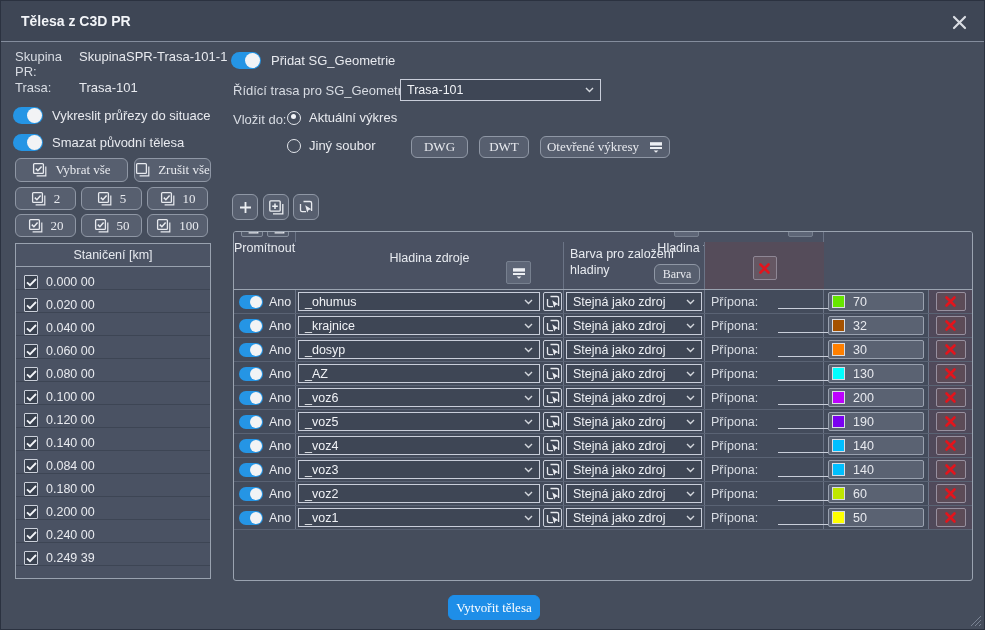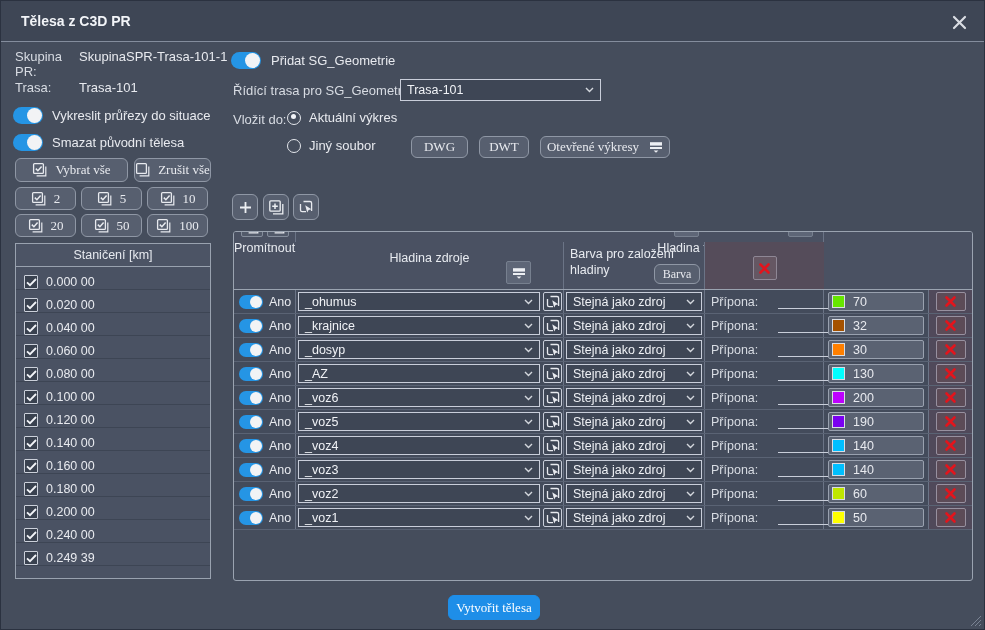--- a/index.html
+++ b/index.html
@@ -319,21 +319,21 @@
     </div>
 
     <div class="station-row">
       <span class="checkbox">
             <span class="icon-slot" style="display: inline-flex; align-items: center;">
   <svg width="11" height="9" viewBox="0 0 11 9" fill="none" stroke="#F2F4F8" stroke-width="1.8">
     <path d="M1 4.4 L4 7.2 L10 1"></path>
   </svg>
 </span>
           </span>
-      <span class="station-label">0.160 00</span>
+      <span class="station-label">0.084 00</span>
     </div>
 
     <div class="station-row">
       <span class="checkbox">
             <span class="icon-slot" style="display: inline-flex; align-items: center;">
   <svg width="11" height="9" viewBox="0 0 11 9" fill="none" stroke="#F2F4F8" stroke-width="1.8">
     <path d="M1 4.4 L4 7.2 L10 1"></path>
   </svg>
 </span>
           </span>

